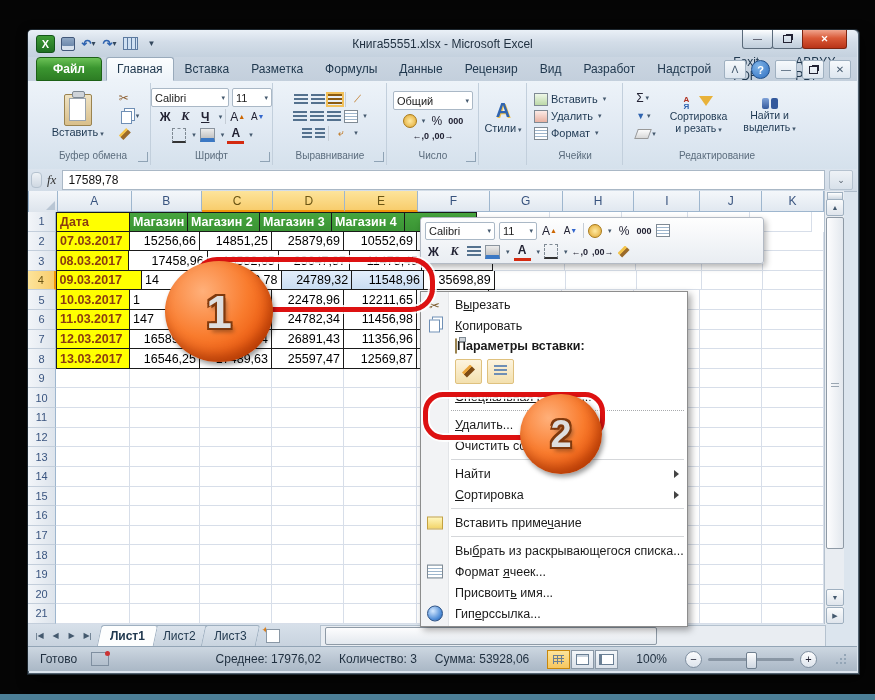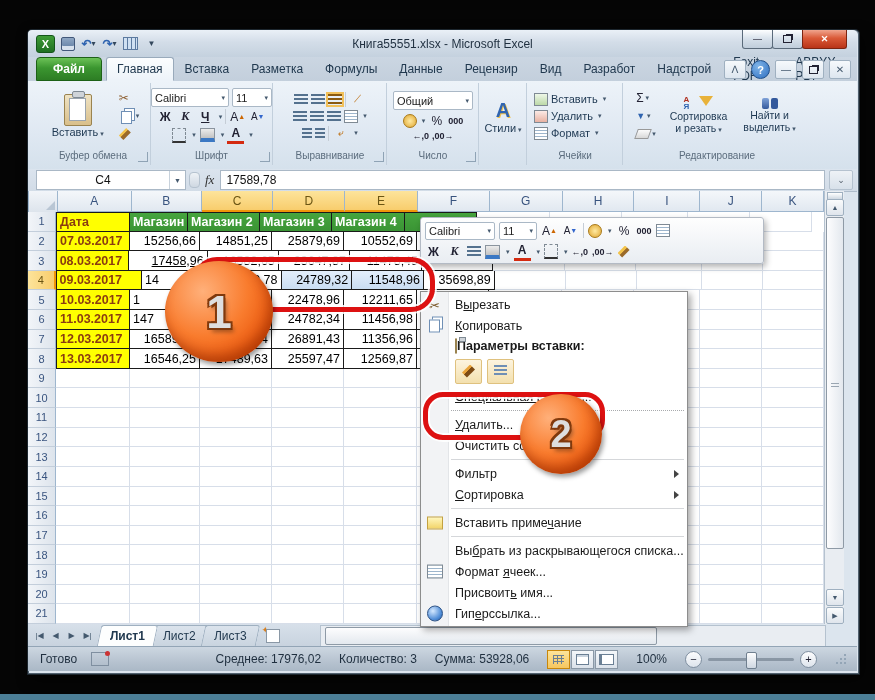--- a/index.html
+++ b/index.html
@@ -471,24 +471,20 @@
           <span class="bino"></span>
           <span>Найти и</span>
             <span><span>выделить</span><span class="dd">▾</span></span>
         </div>
       </div>
       <div class="glabel"><span>Редактирование</span></div>
     </div>
   </div>
 
   <div class="fbar">
-    <div class="namebox">
-      <span class="nb-text">C4</span>
-      <span class="nb-dd">▼</span>
-    </div>
     <span class="nb-split"></span>
     <span class="fx">fx</span>
     <div class="fvalue">17589,78</div>
     <div class="fexpand">⌄</div>
   </div>
 
   <div class="colhdrs">
     <div class="corner"></div>
   <div class="colhdr" style="width: 74px;">A</div>
       <div class="colhdr" style="width: 70px;">B</div>
@@ -527,21 +523,21 @@
         <div class="cell tc" style="width: 72px;"></div>
         <div class="cell" style="width: 73px;"></div>
         <div class="cell" style="width: 72px;"></div>
         <div class="cell" style="width: 66px;"></div>
         <div class="cell" style="width: 62px;"></div>
         <div class="cell" style="width: 62px;"></div>
       </div>
       <div class="grow" style="height: 19.62px;">
         <div class="rowhdr">3</div>
         <div class="cell tc tl yellow" style="width: 74px;">08.03.2017</div>
-        <div class="cell tc num" style="width: 80px; text-decoration: underline;">17458,96</div>
+        <div class="cell tc num" style="width: 80px;">17458,96</div>
         <div class="cell tc num" style="width: 72px;">16582,65</div>
         <div class="cell tc num" style="width: 72px;">23647,87</div>
         <div class="cell tc num" style="width: 73px;">11478,45</div>
         <div class="cell tc" style="width: 72px;"></div>
         <div class="cell" style="width: 73px;"></div>
         <div class="cell" style="width: 72px;"></div>
         <div class="cell" style="width: 66px;"></div>
         <div class="cell" style="width: 62px;"></div>
         <div class="cell" style="width: 62px;"></div>
       </div>
@@ -937,21 +933,21 @@
       </div>
       <div class="mdot"></div>
       <div class="mitem">
         <span><u>У</u>далить...</span>
       </div>
       <div class="mitem">
         <span>Очистить содер<u>ж</u>имое</span>
       </div>
       <div class="msep"></div>
       <div class="mitem">
-        <span>Фильтр</span>
+        <span>Найти</span>
         <span class="marrow"></span>
       </div>
       <div class="mitem">
         <span><u>С</u>ортировка</span>
         <span class="marrow"></span>
       </div>
       <div class="msep"></div>
       <div class="mitem">
         <span class="gic">
           <span class="mi-note"></span>

